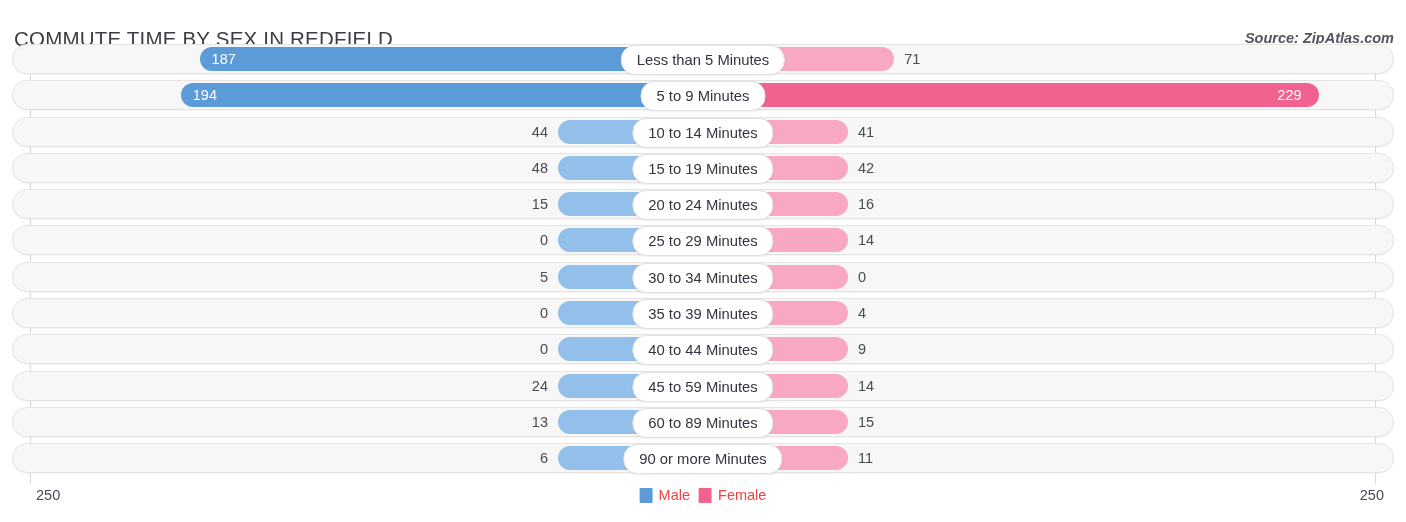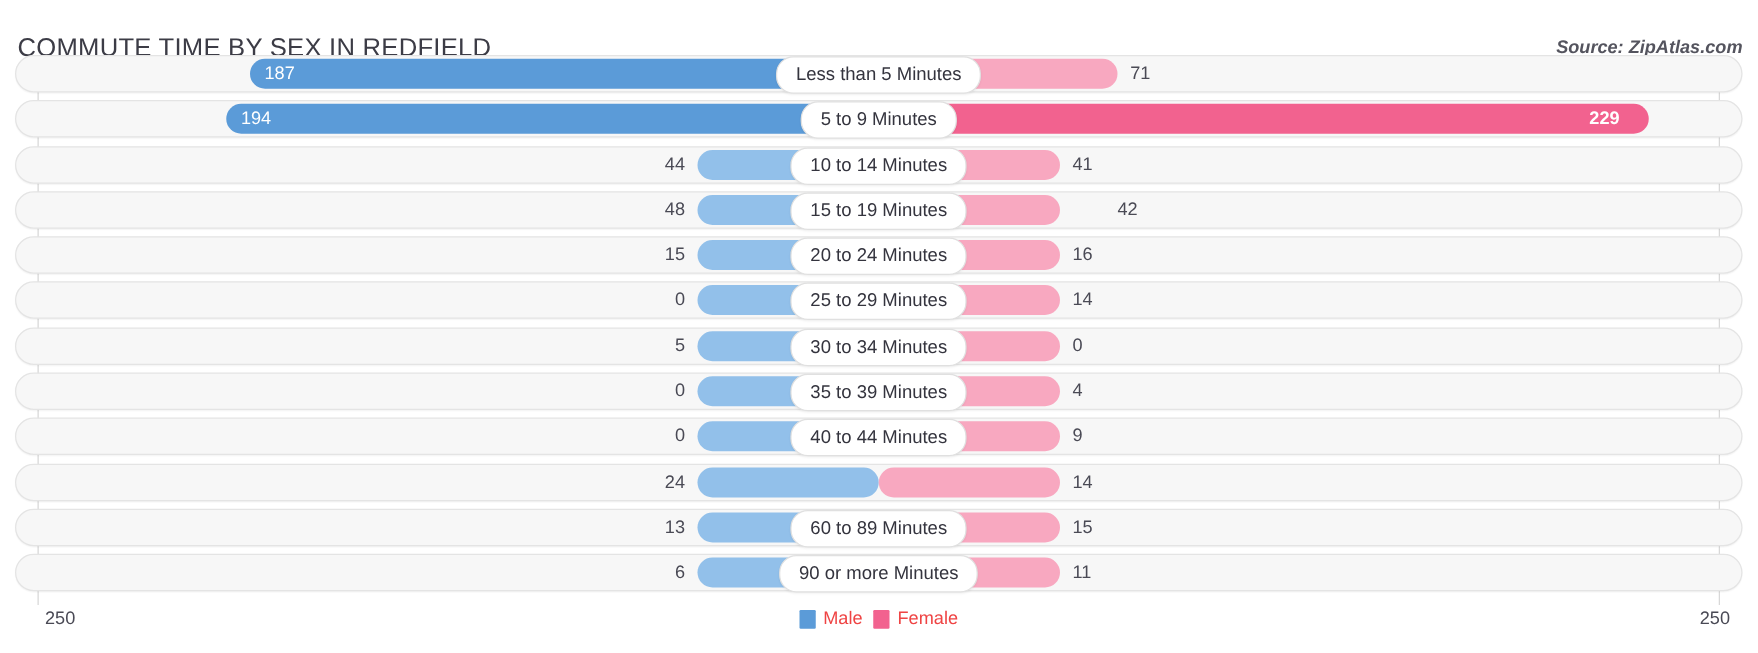--- a/index.html
+++ b/index.html
@@ -214,41 +214,41 @@
           <div class="val female-out" style="left: 904.132px; width: 100px;">71</div>
           <div class="pill">Less than 5 Minutes</div>
         </div>
       </div>
       <div class="row">
         <div class="track"></div>
         <div class="bars">
           <div class="bar male strong" style="left: 180.752px; width: 522.248px;"></div>
           <div class="bar female strong" style="left: 703px; width: 616.468px;"></div>
           <div class="val male-out inside" style="left: 192.752px; text-align: left;">194</div>
-          <div class="val female-out inside" style="left: 1271.47px; width: 36px; text-align: left; font-weight: bold;">229</div>
+          <div class="val female-out inside" style="left: 1271.47px; width: 36px; text-align: center;">229</div>
           <div class="pill">5 to 9 Minutes</div>
         </div>
       </div>
       <div class="row">
         <div class="track"></div>
         <div class="bars">
           <div class="bar male" style="left: 558px; width: 145px;"></div>
           <div class="bar female" style="left: 703px; width: 145px;"></div>
           <div class="val male-out" style="left: 448px; width: 100px; text-align: right;">44</div>
           <div class="val female-out" style="left: 858px; width: 100px;">41</div>
           <div class="pill">10 to 14 Minutes</div>
         </div>
       </div>
       <div class="row">
         <div class="track"></div>
         <div class="bars">
           <div class="bar male" style="left: 558px; width: 145px;"></div>
           <div class="bar female" style="left: 703px; width: 145px;"></div>
           <div class="val male-out" style="left: 448px; width: 100px;">48</div>
-          <div class="val female-out" style="left: 894px; width: 100px;">42</div>
+          <div class="val female-out" style="left: 858px; width: 100px;">42</div>
           <div class="pill">15 to 19 Minutes</div>
         </div>
       </div>
       <div class="row">
         <div class="track"></div>
         <div class="bars">
           <div class="bar male" style="left: 558px; width: 145px;"></div>
           <div class="bar female" style="left: 703px; width: 145px;"></div>
           <div class="val male-out" style="left: 448px; width: 100px;">15</div>
           <div class="val female-out" style="left: 858px; width: 100px;">16</div>
@@ -295,20 +295,21 @@
           <div class="pill">40 to 44 Minutes</div>
         </div>
       </div>
       <div class="row">
         <div class="track"></div>
         <div class="bars">
           <div class="bar male" style="left: 558px; width: 145px;"></div>
           <div class="bar female" style="left: 703px; width: 145px;"></div>
           <div class="val male-out" style="left: 448px; width: 100px;">24</div>
           <div class="val female-out" style="left: 858px; width: 100px;">14</div>
+          <div class="pill">45 to 59 Minutes</div>
         </div>
       </div>
       <div class="row">
         <div class="track"></div>
         <div class="bars">
           <div class="bar male" style="left: 558px; width: 145px;"></div>
           <div class="bar female" style="left: 703px; width: 145px;"></div>
           <div class="val male-out" style="left: 448px; width: 100px;">13</div>
           <div class="val female-out" style="left: 858px; width: 100px;">15</div>
           <div class="pill">60 to 89 Minutes</div>

